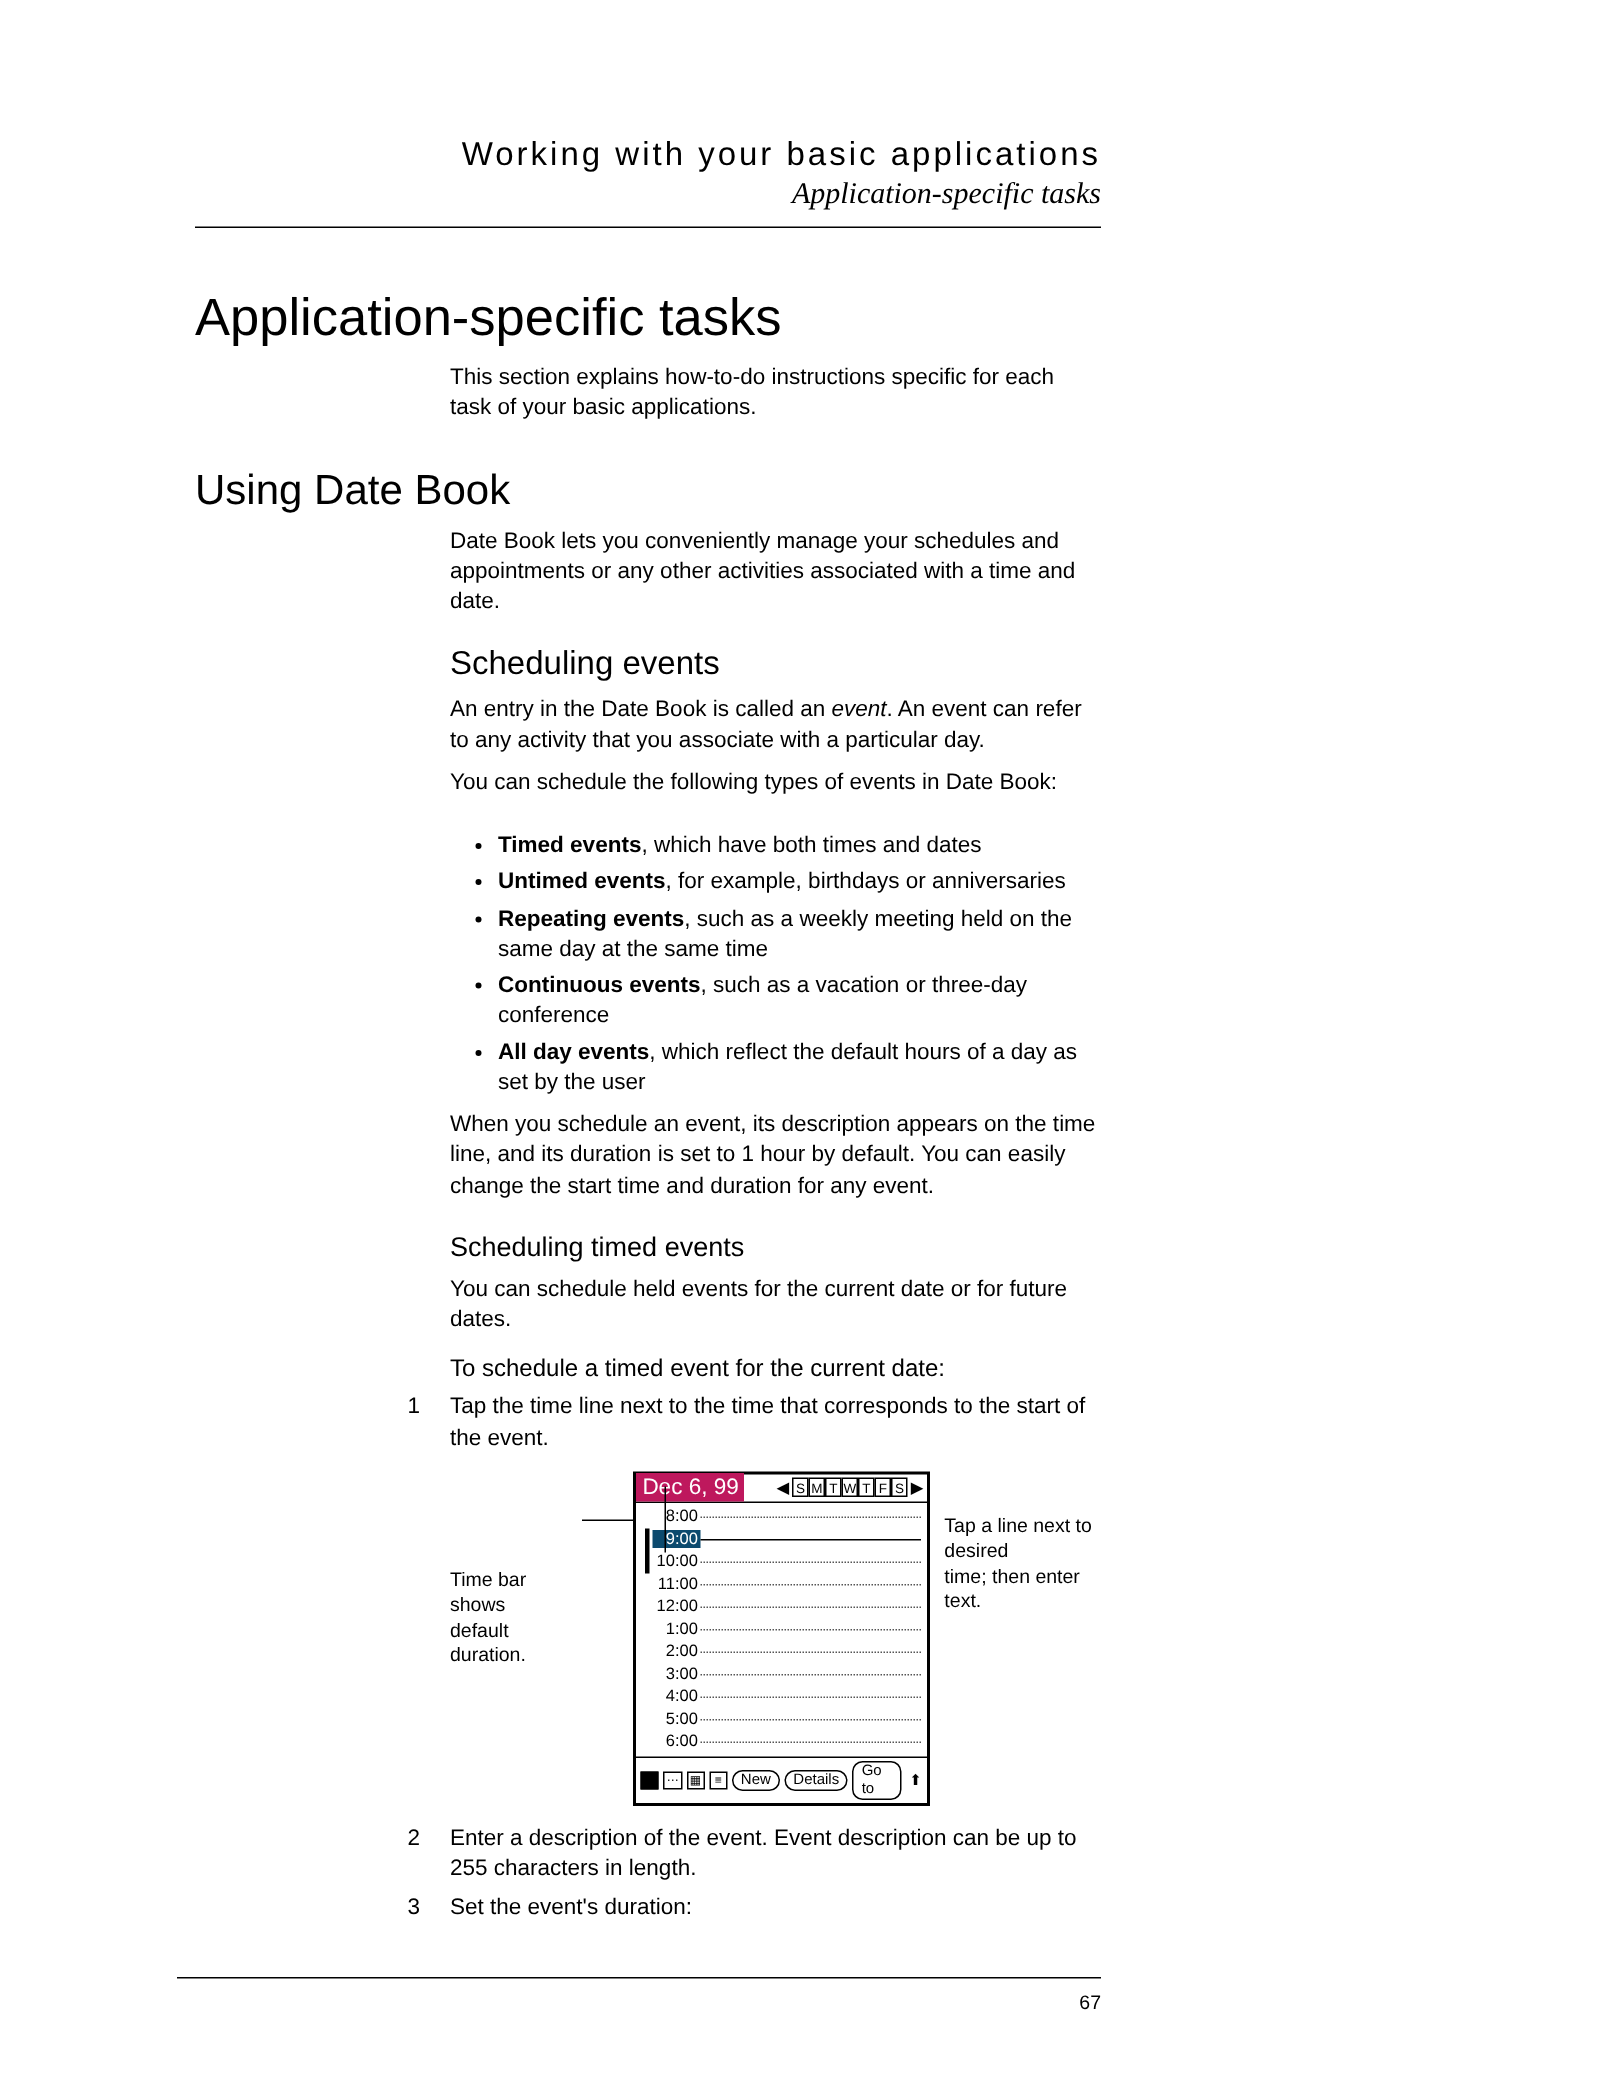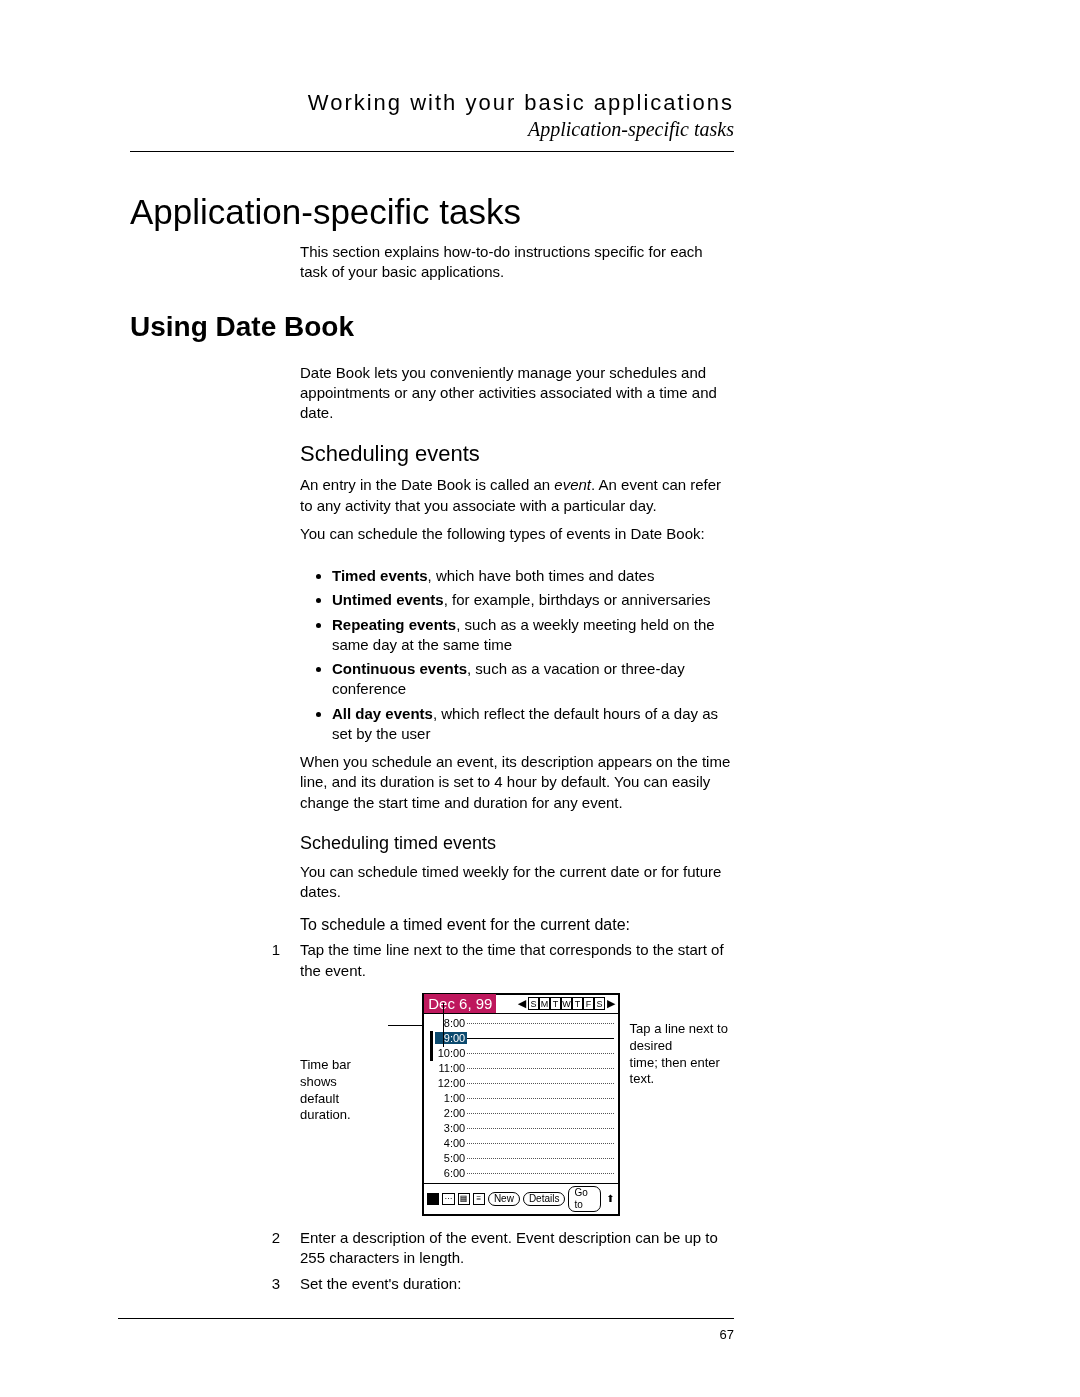--- a/index.html
+++ b/index.html
@@ -39,23 +39,23 @@
     margin: 10px 0 40px 0;
   }
   .h1 {
     font-family: Verdana, Geneva, sans-serif;
     font-weight: 300;
     font-size: 35px;
     margin: 0 0 10px 0;
   }
   .h2 {
     font-family: Verdana, Geneva, sans-serif;
-    font-weight: 700;
+    font-weight: 400;
     font-size: 28px;
-    margin: 28px 0 20px 0;
+    margin: 28px 0 8px 0;
   }
   .h3 {
     font-family: Verdana, Geneva, sans-serif;
     font-weight: 300;
     font-size: 22px;
     margin: 18px 0 6px 0;
   }
   .h4 {
     font-family: Verdana, Geneva, sans-serif;
     font-weight: 400;
@@ -294,24 +294,24 @@
       <span>An entry in the Date Book is called an </span><em>event</em><span>. An event can refer to any activity that you associate with a particular day.</span>
     </div>
     <div class="p">You can schedule the following types of events in Date Book:</div>
     <ul class="bullets">
       <li><b>Timed events</b><span>, which have both times and dates</span></li>
       <li><b>Untimed events</b><span>, for example, birthdays or anniversaries</span></li>
       <li><b>Repeating events</b><span>, such as a weekly meeting held on the same day at the same time</span></li>
       <li><b>Continuous events</b><span>, such as a vacation or three-day conference</span></li>
       <li><b>All day events</b><span>, which reflect the default hours of a day as set by the user</span></li>
     </ul>
-    <div class="p">When you schedule an event, its description appears on the time line, and its duration is set to 4 hour by default. You can easily change the start time and duration for any event.</div>
+    <div class="p">When you schedule an event, its description appears on the time line, and its duration is set to 1 hour by default. You can easily change the start time and duration for any event.</div>
 
     <div class="h4">Scheduling timed events</div>
-    <div class="p">You can schedule timed weekly for the current date or for future dates.</div>
+    <div class="p">You can schedule held events for the current date or for future dates.</div>
     <div class="lead">To schedule a timed event for the current date:</div>
   </div>
 
   <div class="step-row">
     <div class="step-num">1</div>
     <div class="step-text">Tap the time line next to the time that corresponds to the start of the event.</div>
   </div>
 
   <div class="figure-wrap">
     <div class="fig-left-label">

